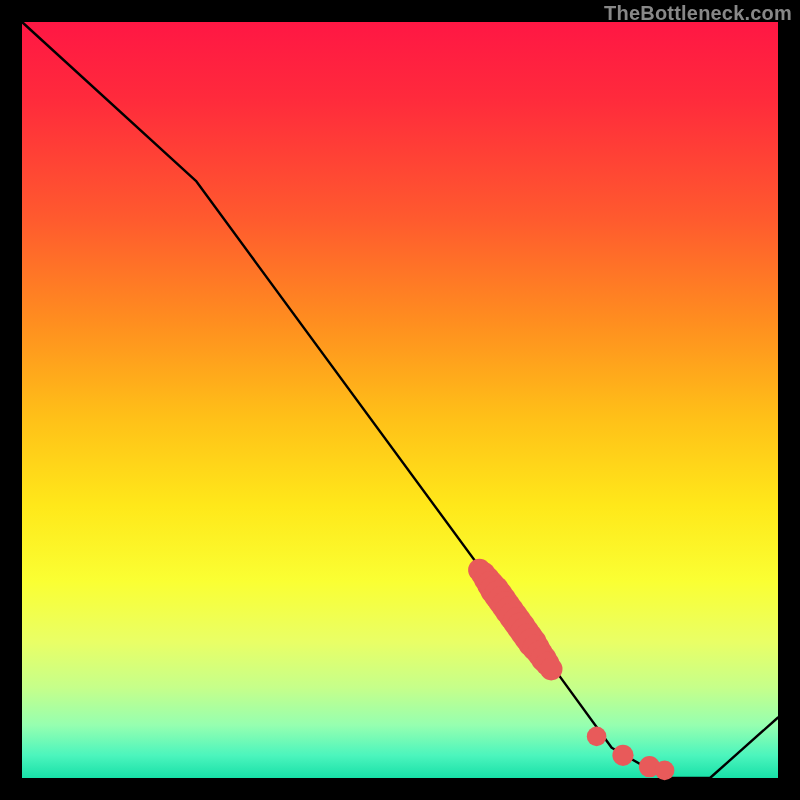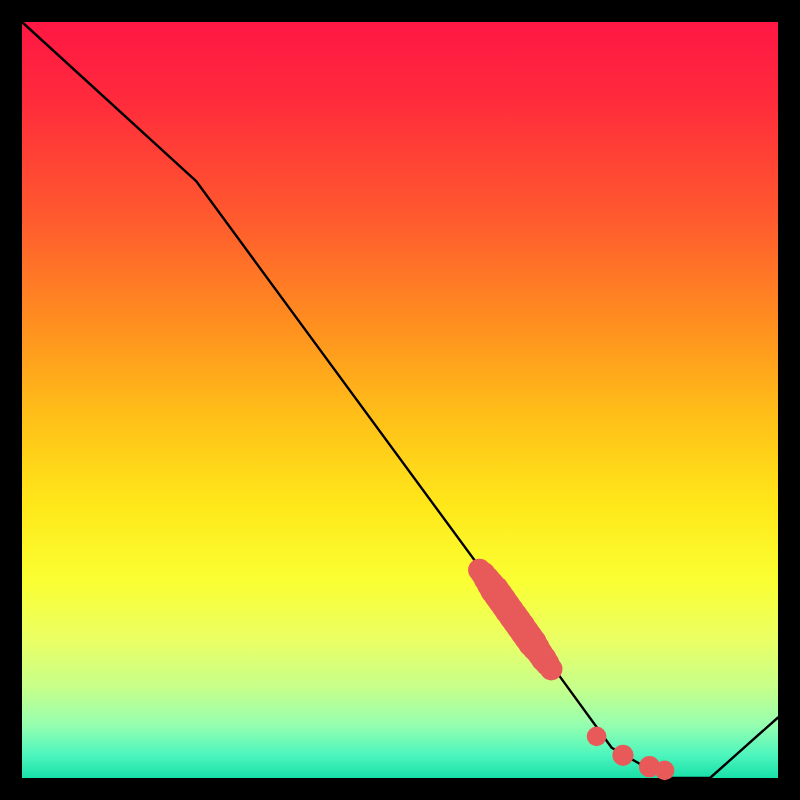--- a/index.html
+++ b/index.html
@@ -87,13 +87,14 @@
         <circle cx="521.6" cy="636.6" r="12.9" fill="#e85a5a"></circle>
         <circle cx="525.4" cy="641.8" r="12.1" fill="#e85a5a"></circle>
         <circle cx="529.2" cy="647.1" r="11.3" fill="#e85a5a"></circle>
         <circle cx="574.6" cy="714.4" r="9.8" fill="#e85a5a"></circle>
         <circle cx="601.0" cy="733.3" r="10.6" fill="#e85a5a"></circle>
         <circle cx="627.5" cy="744.7" r="10.6" fill="#e85a5a"></circle>
         <circle cx="642.6" cy="748.4" r="9.8" fill="#e85a5a"></circle>
       </g>
   </svg>
 
+  <div class="watermark">TheBottleneck.com</div>
 </div>
 
 </body></html>

